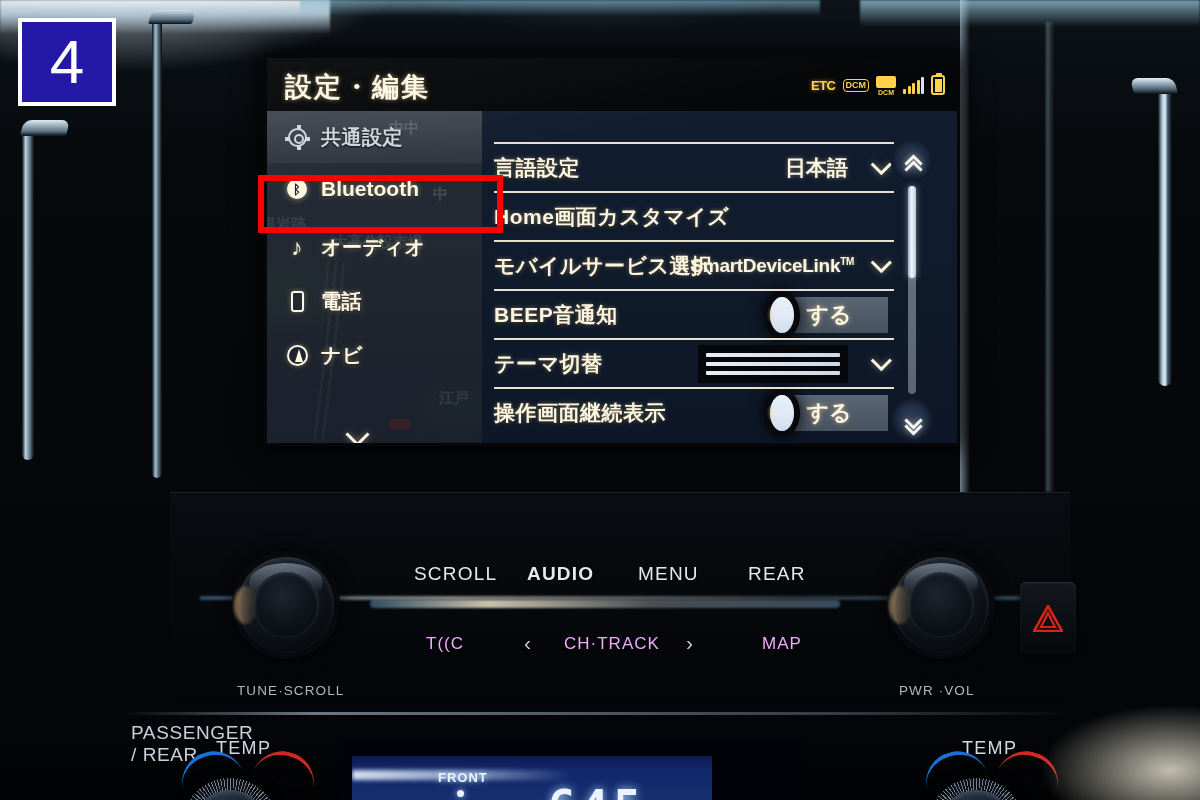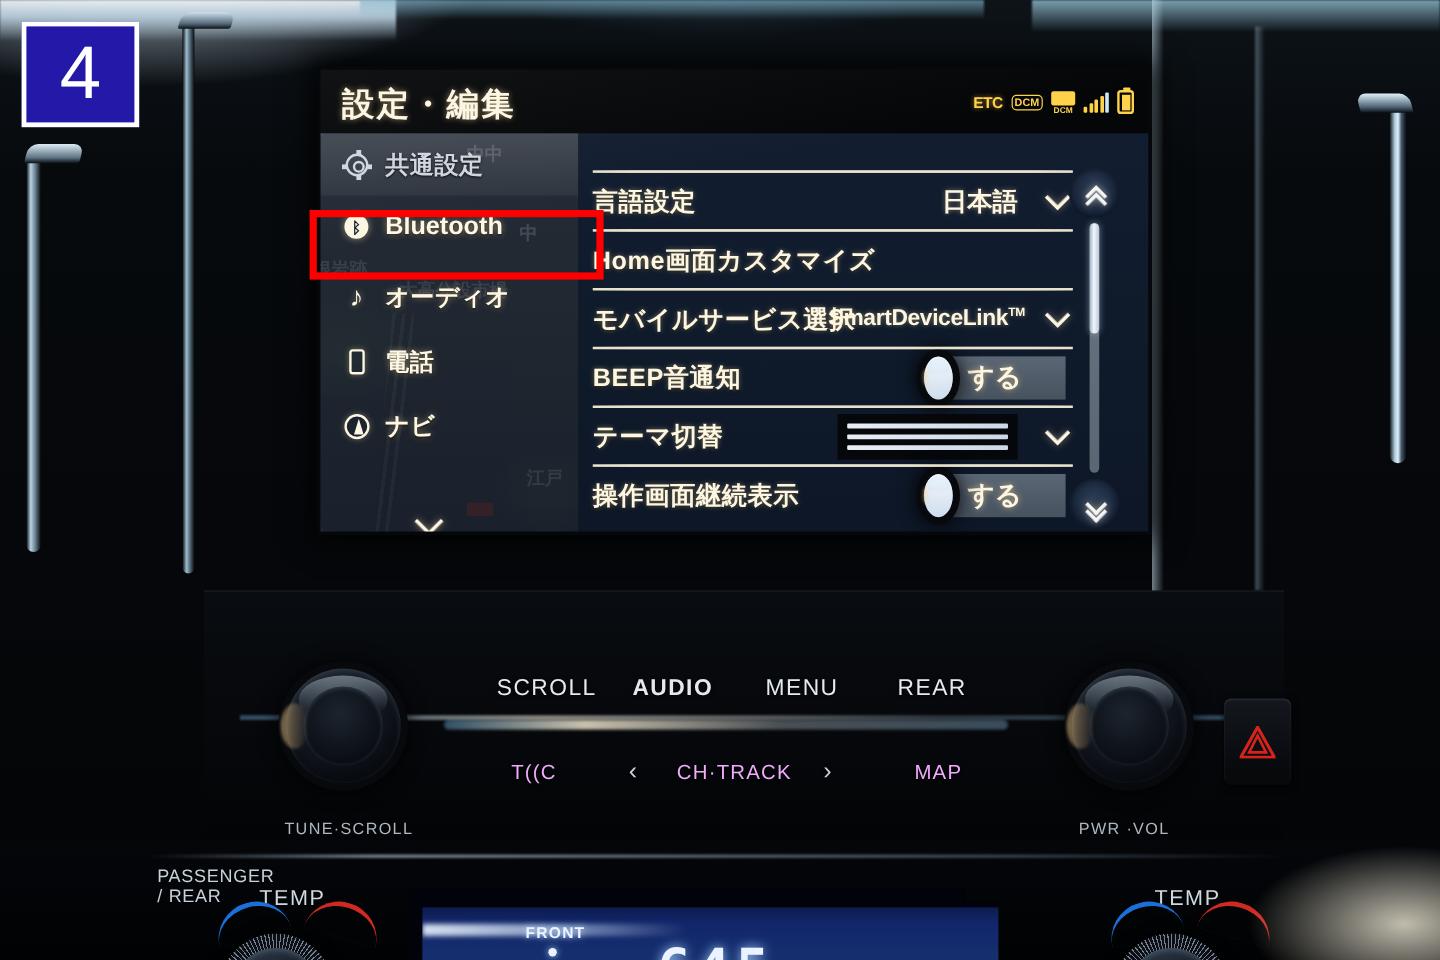--- a/index.html
+++ b/index.html
@@ -229,36 +229,36 @@
 
   .hazard { position:absolute; left:1020px; top:582px; width:56px; height:72px; border-radius:6px;
           background:linear-gradient(180deg,#14181e,#0a0d11 60%,#060809);
           box-shadow:inset 0 1px 2px rgba(180,200,220,.15), 0 2px 6px rgba(0,0,0,.8);
           display:flex; align-items:center; justify-content:center; }
   .hz-tri { width:0; height:0; border-left:15px solid transparent; border-right:15px solid transparent;
           border-bottom:26px solid transparent; position:relative; }
   .hz-tri svg { position:absolute; left:-15px; top:0; }
 
   
-  .cl-lbl { position:absolute; color:#c8d2da; font-size:15px; letter-spacing:.6px; line-height:1.15; }
+  .cl-lbl { position:absolute; color:#c8d2da; font-size:19px; letter-spacing:.6px; line-height:1.15; }
   .cl-temp { position:absolute; color:#cfd8df; font-size:18px; letter-spacing:1.3px; }
   .arc { position:absolute; width:62px; height:30px; border-radius:50%/100% 100% 0 0;
          border-top:4px solid; }
   .arc.blue { border-top-color:#1b6fd8; }
   .arc.red { border-top-color:#cf2a22; }
   .cknob { position:absolute; width:96px; height:96px; border-radius:50%;
          background:
            repeating-conic-gradient(from 0deg, rgba(205,225,245,.55) 0 1.2deg, rgba(12,16,22,.9) 1.2deg 4deg),
            radial-gradient(circle, #0b0e13, #05070a);
          box-shadow:0 0 10px 3px rgba(0,0,0,.85); }
   .cknob:after { content:""; position:absolute; left:13%; top:13%; width:74%; height:74%;
          border-radius:50%;
          background:radial-gradient(circle at 42% 30%, #2c3a4a, #101720 55%, #05080c 85%);
          box-shadow:inset 0 2px 6px rgba(190,220,245,.3); }
-  .cl-display { position:absolute; left:352px; top:752px; width:480px; height:48px;
+  .cl-display { position:absolute; left:352px; top:752px; width:360px; height:48px;
          background:linear-gradient(180deg,#0d1b4e 0%, #12266a 30%, #15306f 100%);
          border-top:4px solid #02030a; overflow:hidden; }
   .cl-front { position:absolute; left:86px; top:14px; color:#eaf3ff; font-size:13px;
          font-weight:bold; letter-spacing:1px; text-shadow:0 0 6px rgba(180,215,255,.9); }
   .cl-streak { position:absolute; left:0; top:14px; width:220px; height:10px;
          background:linear-gradient(90deg, rgba(235,245,255,.9), rgba(210,230,250,.55) 55%, rgba(180,210,245,0));
          filter:blur(2px); }
   .cl-dot { position:absolute; left:105px; top:34px; width:7px; height:7px; border-radius:50%;
          background:#eaf3ff; box-shadow:0 0 6px rgba(190,220,255,.9); }
   .seg { position:absolute; top:24px; font-family:"DejaVu Sans Mono", monospace; font-size:46px;

